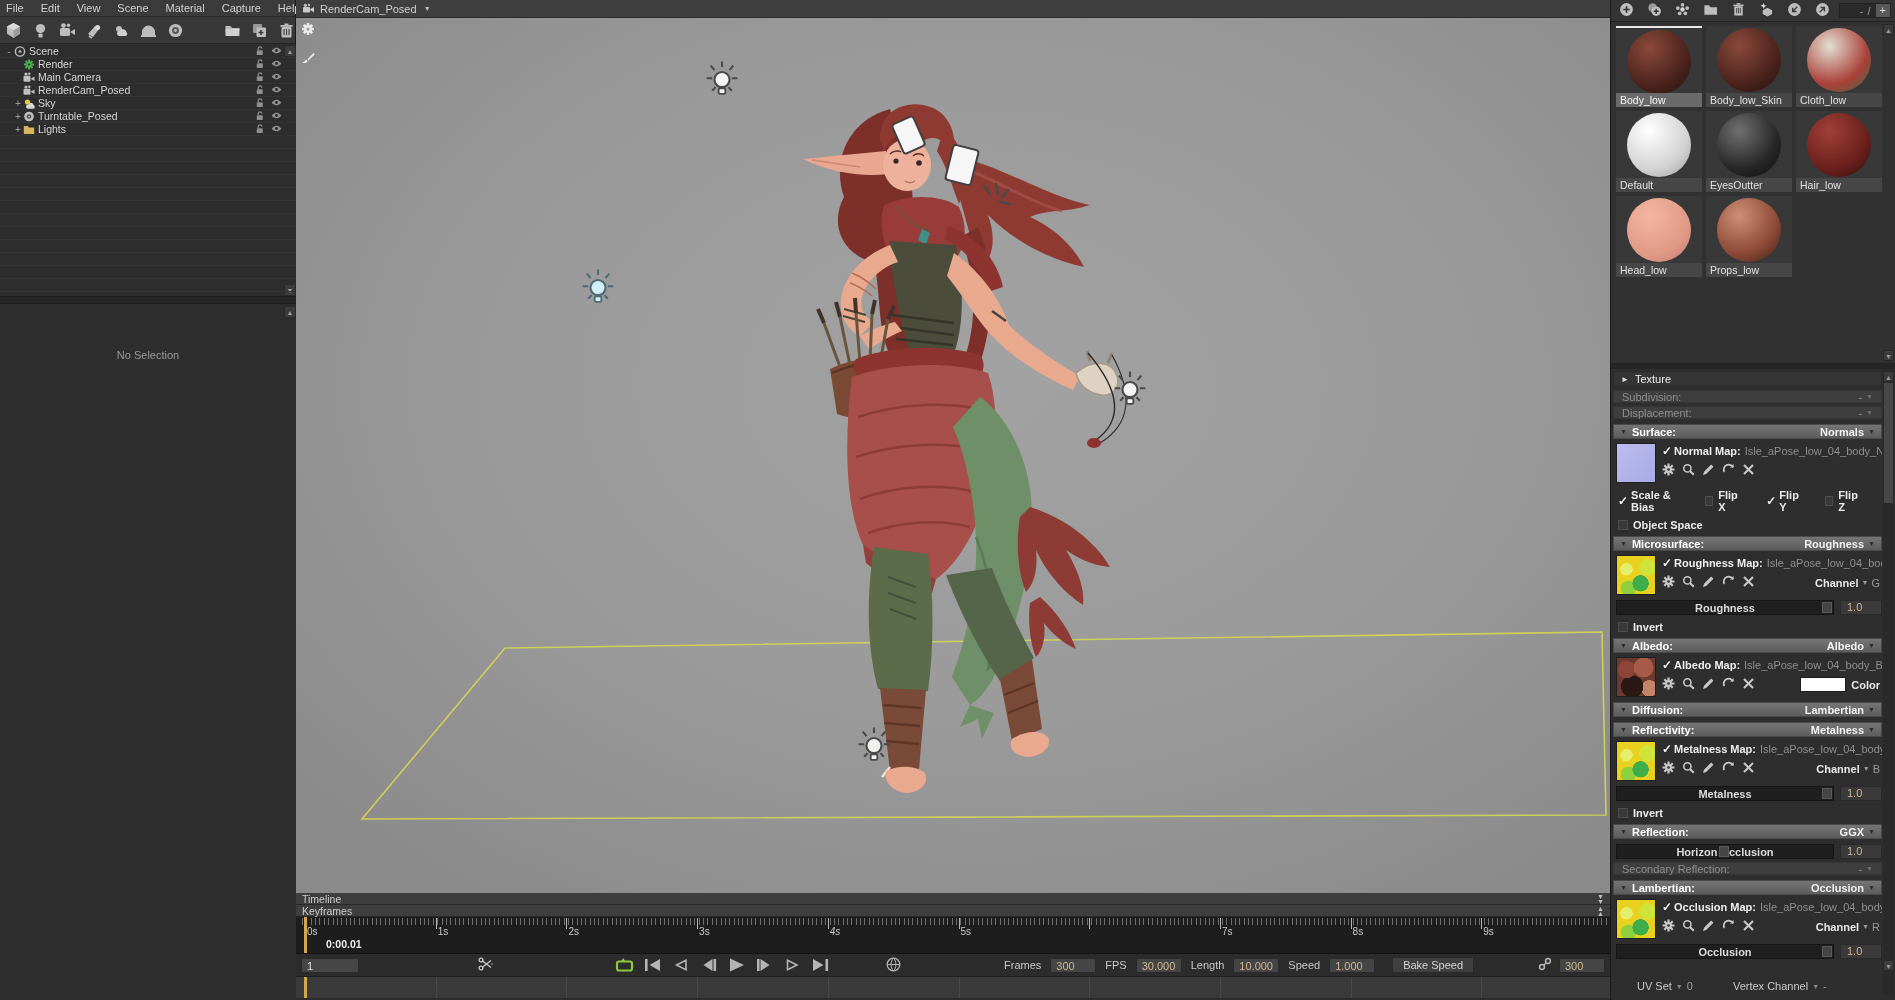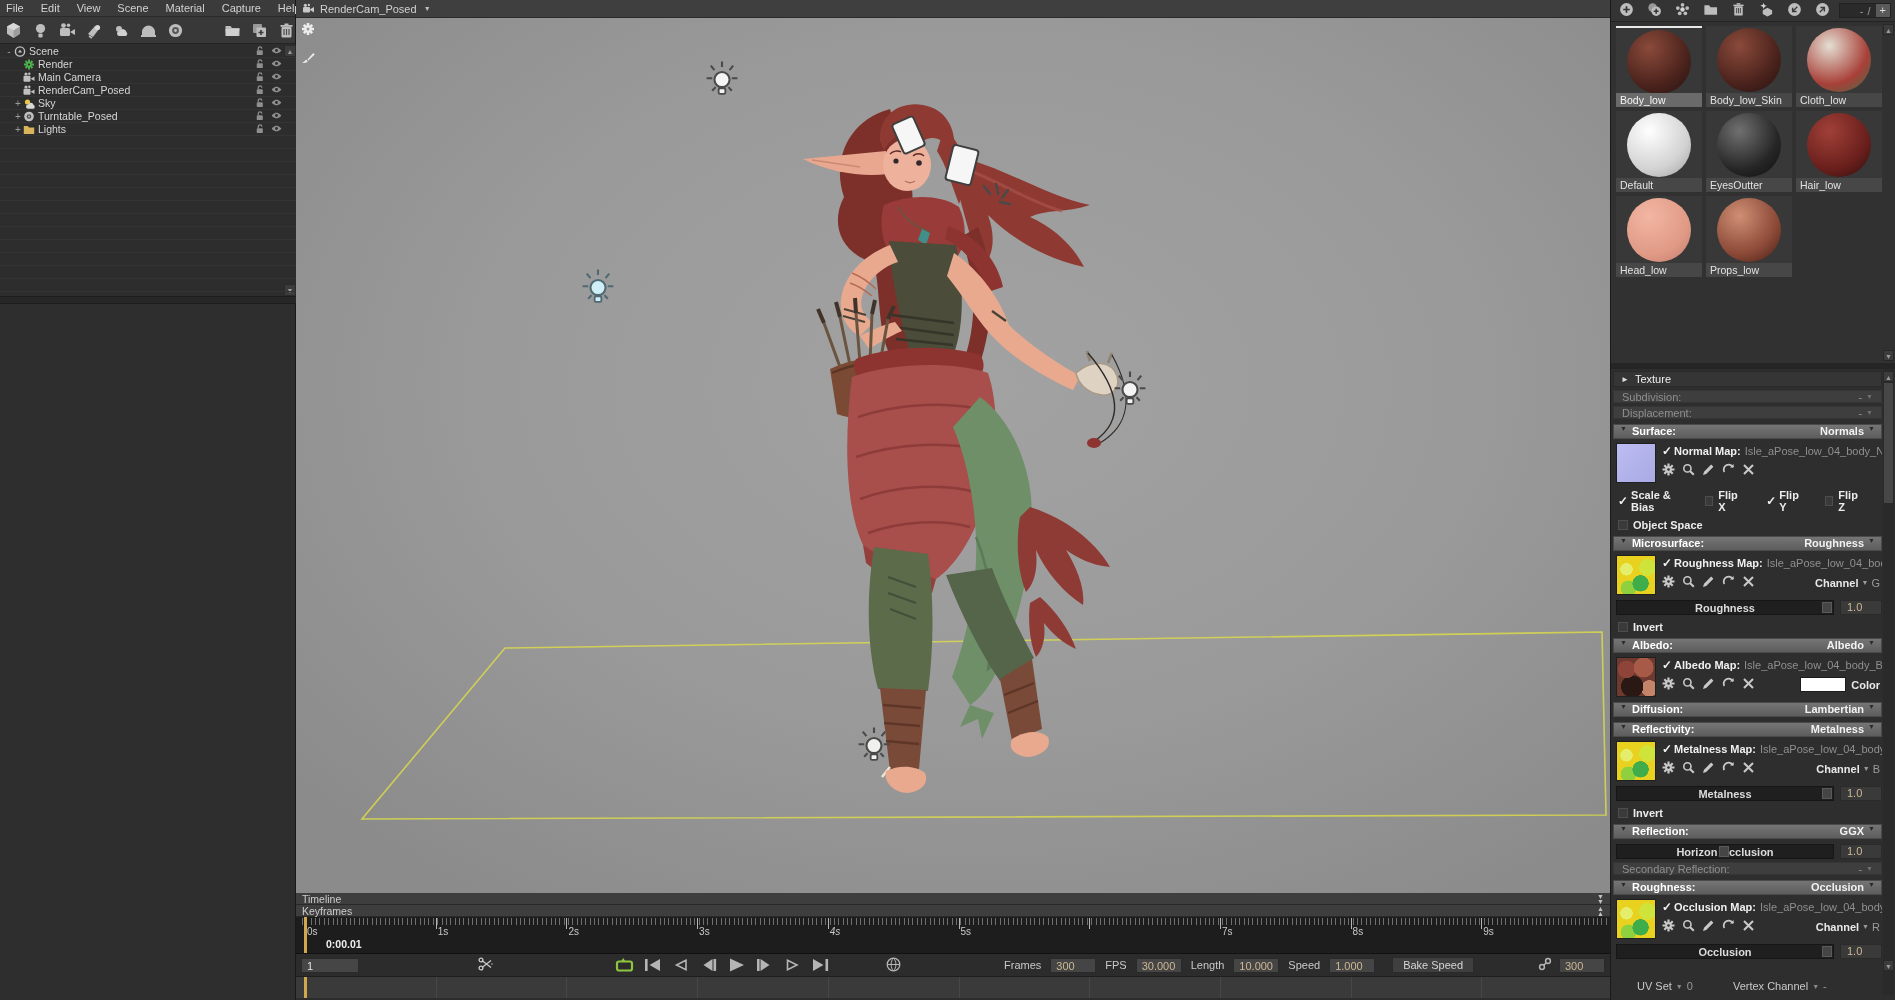--- a/index.html
+++ b/index.html
@@ -102,21 +102,21 @@
   .mat-cell.selected { border-top:2px solid #e8e8e8; }
   .mat-sphere { width:64px; height:64px; border-radius:50%; margin:2px auto 0; }
   .mat-label { position:absolute; bottom:0; left:0; right:0; height:14px; background:#474747;
     color:#e2e2e2; font-size:10.5px; line-height:14px; padding-left:4px; white-space:nowrap; overflow:hidden; }
   .mat-cell.selected .mat-label { background:#6a6a6a; color:#f5f5f5; }
   .rp-scroll { position:absolute; right:1px; width:11px; height:11px; background:#3c3c3c;
     color:#9a9a9a; font-size:7px; text-align:center; line-height:11px; border:1px solid #282828; }
   #rp-divider { position:absolute; left:0; top:363px; width:285px; height:6px; background:#252525; }
 
   #props-panel { position:absolute; left:0; top:369px; width:285px; height:603px; padding:2px 14px 0 2px; overflow:hidden; }
-  .sec-header { height:15px; background:linear-gradient(#757575,#5d5d5d); display:flex; 
+  .sec-header { height:15px; background:linear-gradient(#757575,#5d5d5d); display:flex; align-items:center;
     padding:0 6px; color:#ffffff; font-weight:bold; margin-top:5px; border:1px solid #4a4a4a; }
   .sec-header .tri { color:#2b2b2b; font-size:7px; margin-right:5px; }
   .sec-header .mode { margin-left:auto; font-weight:bold; color:#f2f2f2; }
   .sec-header .mode-dd { color:#2b2b2b; font-size:7px; margin-left:4px; }
   .sec-disabled { height:13px; background:#3e3e3e; display:flex; align-items:center; padding:0 8px;
     color:#8f8f8f; margin-top:3px; border:1px solid #353535; }
   .sec-disabled .val { margin-left:auto; } .sec-disabled .mode-dd { color:#6f6f6f; font-size:7px; margin-left:4px; }
   #texture-bar { height:16px; background:#353535; display:flex; align-items:center; padding:0 7px;
     color:#f0f0f0; border:1px solid #2a2a2a; }
   #texture-bar .tri-r { color:#e0e0e0; font-size:8px; margin-right:6px; }
@@ -398,20 +398,24 @@
       <div class="tree-row"></div>
       <div class="tree-row"></div>
       <div class="tree-row"></div>
       <div class="tree-row"></div>
       <div class="tree-row"></div>
       <div class="tree-row"></div>
       <div class="tree-row"></div>
       <div class="tree-row"></div>
     </div>
   <div id="splitter-left"></div>
+  <div id="object-props">
+    <div style="position:absolute;right:0;top:2px;" class="tree-scroll-btn">▲</div>
+    <div id="no-selection">No Selection</div>
+  </div>
 </div>
 
 <div id="viewport">
   <div id="viewport-header">
     <svg viewBox="0 0 16 14">
         <g fill="#c8c8c8">
           <rect x="1" y="5" width="9" height="7" rx="1.5"></rect>
           <path d="M10 8l5-3v7l-5-3z"></path>
           <circle cx="4" cy="3" r="2"></circle>
           <circle cx="8.5" cy="2.6" r="1.5"></circle>
@@ -1052,21 +1056,21 @@
       <span class="slider-value">1.0</span>
     </div>
     <div class="sec-disabled">
       <span>Secondary Reflection:</span>
       <span class="val">-</span>
         <span class="mode-dd">▼</span>
     </div>
 
     <div class="sec-header">
       <span class="tri">▼</span>
-        <span>Roughness:</span>
+        <span>Lambertian:</span>
       <span class="mode">Occlusion</span>
         <span class="mode-dd">▼</span>
     </div>
     <div class="mrow">
       <div class="mthumb thumb-mask"></div>
       <div class="mbody">
         <div class="mline1">
             <span class="check-mark">✓</span>
             <span class="mlabel">Occlusion Map:</span>
             <span class="mfile">Isle_aPose_low_04_body</span>

